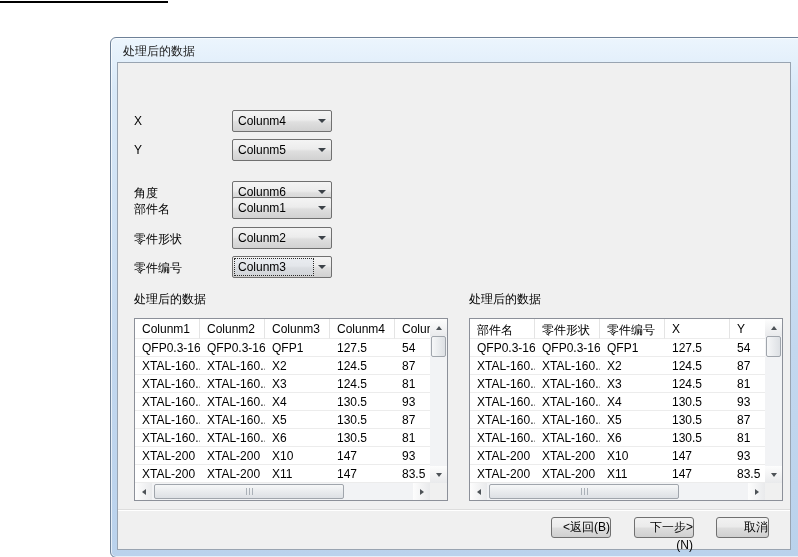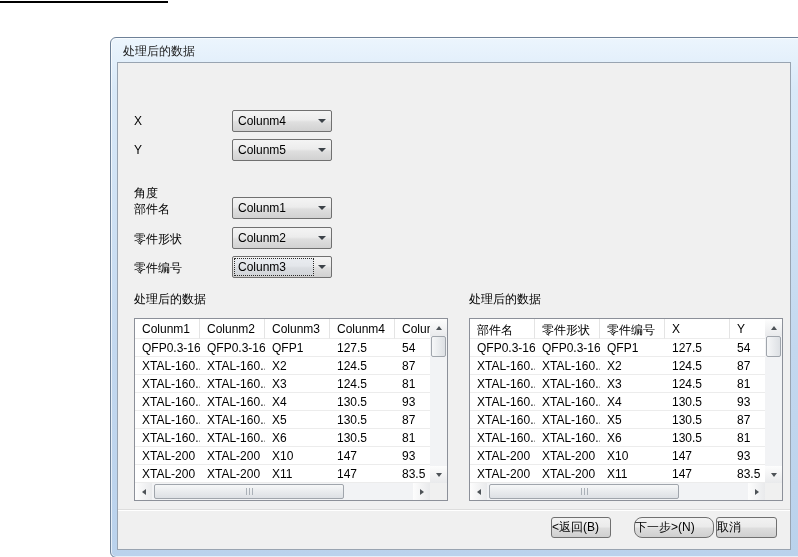--- a/index.html
+++ b/index.html
@@ -82,27 +82,27 @@
     position:absolute;top:1px;left:19px;width:190px;height:15px;border-radius:2px;
     border:1px solid #a0a5ac;background:linear-gradient(180deg,#f6f7f8,#dde0e4);box-sizing:border-box;
   }
   .h-grip{display:flex;gap:2px;justify-content:center;align-items:center;height:100%;}
   .h-grip i{display:block;width:1px;height:7px;background:#aab0b7;}
 
   
   .btn-sep{position:absolute;left:0;right:0;top:446px;height:0;border-top:1px solid #dddddd;border-bottom:1px solid #ffffff;}
   .btn{
     position:absolute;top:454px;height:21px;box-sizing:border-box;
-    border:1px solid #707070;border-radius:3px;text-align:left;line-height:18px;
+    border:1px solid #707070;border-radius:3px;text-align:right;line-height:18px;
     background:linear-gradient(180deg,#f2f2f2 0%,#ebebeb 45%,#dddddd 55%,#cfcfcf 100%);
     cursor:default;font-size:12px;
   }
   .btn-back{left:433px;width:60px;}
-  .btn-next{left:516px;width:80px;border-radius:8px;}
-  .btn-cancel{left:598px;width:61px;}
+  .btn-next{left:516px;width:60px;}
+  .btn-cancel{left:598px;width:53px;}
 </style>
 </head>
 <body>
 
 <div class="artifact-line"></div>
 
 <div class="dialog">
   <div class="titlebar">
     <span class="titlebar-text">处理后的数据</span>
   </div>
@@ -122,20 +122,26 @@
       <span class="form-label">Y</span>
       <div class="combo">
         <div class="combo-text">Colunm5</div>
         <div class="combo-arrowbox">
             <i class="tri-down"></i>
           </div>
       </div>
     </div>
     <div class="form-row" style="top:118px">
       <span class="form-label">角度</span>
+      <div class="combo">
+        <div class="combo-text">Colunm6</div>
+        <div class="combo-arrowbox">
+            <i class="tri-down"></i>
+          </div>
+      </div>
     </div>
     <div class="form-row" style="top:134px">
       <span class="form-label">部件名</span>
       <div class="combo">
         <div class="combo-text">Colunm1</div>
         <div class="combo-arrowbox">
             <i class="tri-down"></i>
           </div>
       </div>
     </div>

